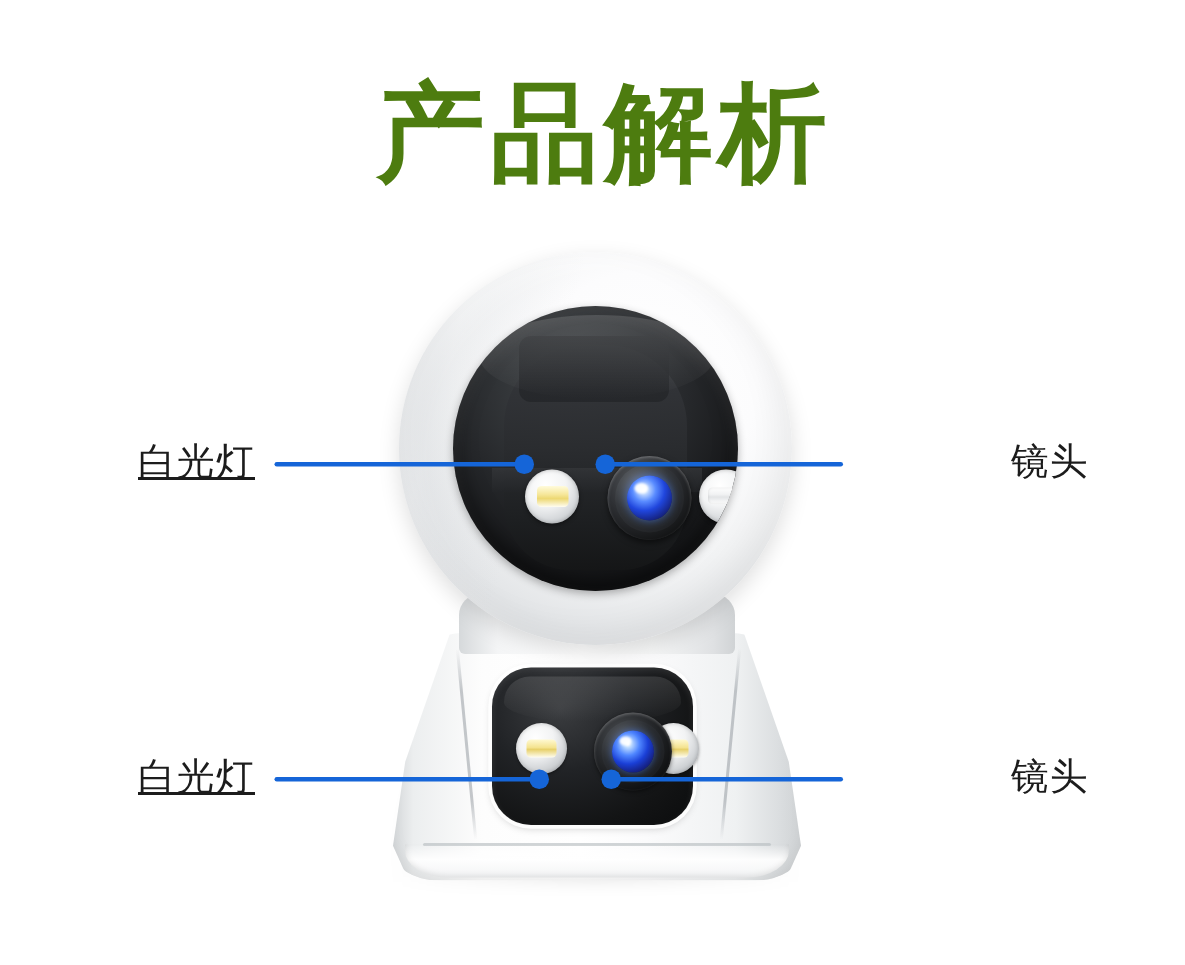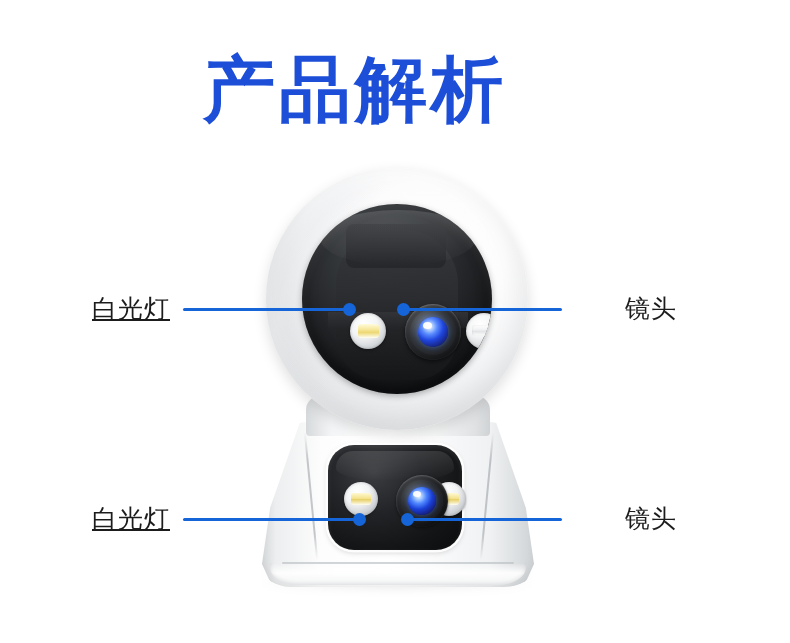--- a/index.html
+++ b/index.html
@@ -29,37 +29,38 @@
     position: absolute;
     left: 0;
     top: 48px;
     width: 710px;
     text-align: center;
     font-family: "Liberation Sans", "DejaVu Sans", sans-serif;
     font-size: 72px;
     line-height: 82px;
     font-weight: 700;
     letter-spacing: 4px;
-    color: #1d4ed8;
+    color: #4d7c0f;
     white-space: nowrap;
     user-select: none;
+    padding-left: 48px;
   }
 
   
   .callout-label {
     position: absolute;
     font-family: "Liberation Sans", "DejaVu Sans", sans-serif;
     font-size: 25px;
     line-height: 30px;
     color: #1c1c1c;
     white-space: nowrap;
     letter-spacing: 1px;
   }
   .label-left  { text-align: right; text-decoration: underline; }
-  .label-right { text-align: center; }
+  .label-right { text-align: right; }
 
   
   .leader {
     position: absolute;
     height: 3px;
     background: #1565d8;
     border-radius: 2px;
   }
   .leader-dot {
     position: absolute;

